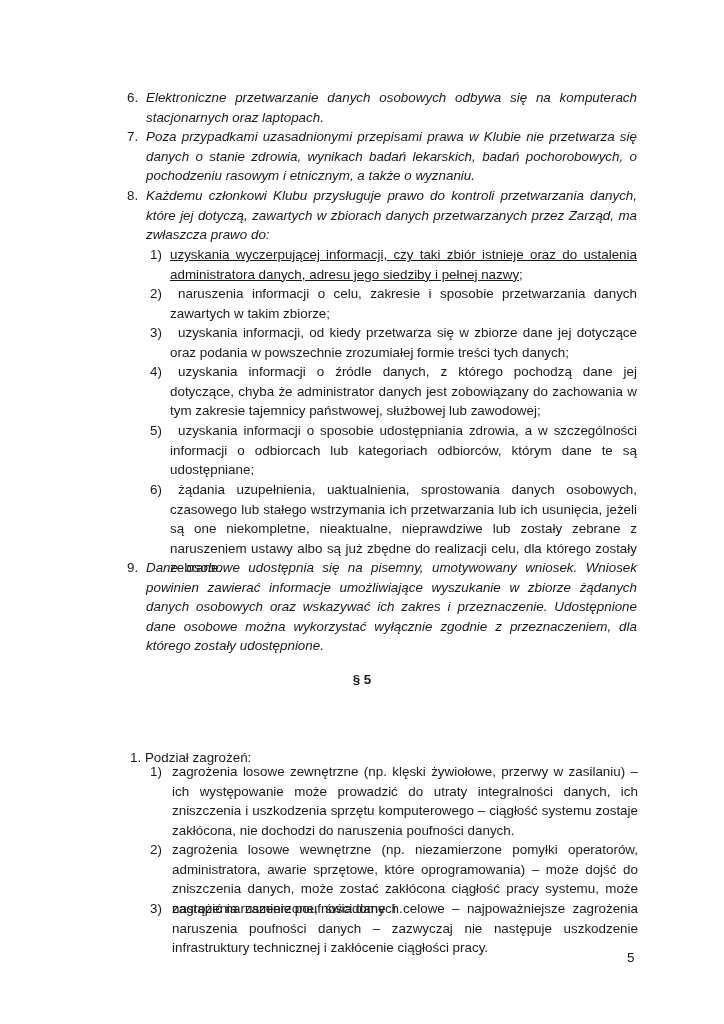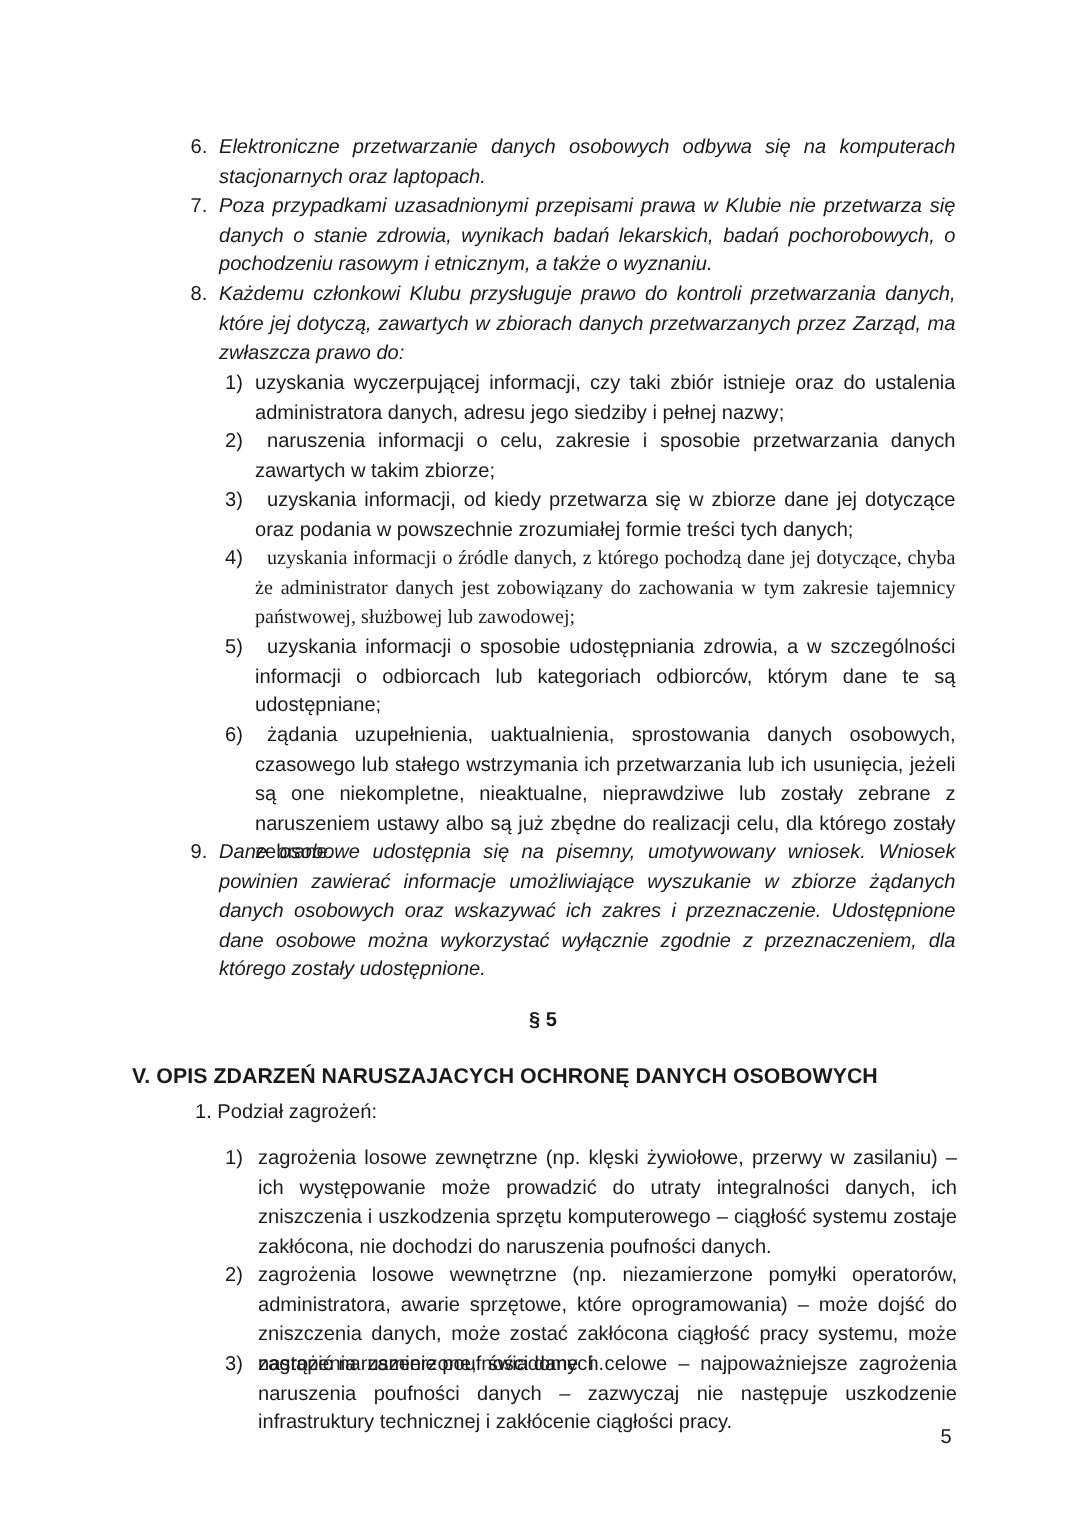--- a/index.html
+++ b/index.html
@@ -38,53 +38,52 @@
     <span class="body">Poza przypadkami uzasadnionymi przepisami prawa w Klubie nie przetwarza się danych o stanie zdrowia, wynikach badań lekarskich, badań pochorobowych, o pochodzeniu rasowym i etnicznym, a także o wyznaniu.</span>
   </div>
 
   <div class="item lvl1" style="top:186px;">
     <span class="num">8.</span>
     <span class="body">Każdemu członkowi Klubu przysługuje prawo do kontroli przetwarzania danych, które jej dotyczą, zawartych w zbiorach danych przetwarzanych przez Zarząd, ma zwłaszcza prawo do:</span>
   </div>
 
   <div class="item lvl2" style="top:245px;">
     <span class="num">1)</span>
-    <span class="body" style="padding-left:20px;text-indent:0;">uzyskania wyczerpującej informacji, czy taki zbiór istnieje oraz do ustalenia administratora danych, adresu jego siedziby i pełnej nazwy;</span>
+    <span class="body" style="padding-left:20px;text-indent:0;text-decoration:underline;">uzyskania wyczerpującej informacji, czy taki zbiór istnieje oraz do ustalenia administratora danych, adresu jego siedziby i pełnej nazwy;</span>
   </div>
   <div class="item lvl2" style="top:284px;">
     <span class="num">2)</span>
     <span class="body" style="padding-left:20px;">naruszenia informacji o celu, zakresie i sposobie przetwarzania danych zawartych w takim zbiorze;</span>
   </div>
   <div class="item lvl2" style="top:323px;">
     <span class="num">3)</span>
     <span class="body" style="padding-left:20px;">uzyskania informacji, od kiedy przetwarza się w zbiorze dane jej dotyczące oraz podania w powszechnie zrozumiałej formie treści tych danych;</span>
   </div>
   <div class="item lvl2" style="top:362px;">
     <span class="num">4)</span>
-    <span class="body" style="padding-left:20px;font-family:Liberation Serif, serif;">uzyskania informacji o źródle danych, z którego pochodzą dane jej dotyczące, chyba że administrator danych jest zobowiązany do zachowania w tym zakresie tajemnicy państwowej, służbowej lub zawodowej;</span>
+    <span class="body" style="padding-left:20px;">uzyskania informacji o źródle danych, z którego pochodzą dane jej dotyczące, chyba że administrator danych jest zobowiązany do zachowania w tym zakresie tajemnicy państwowej, służbowej lub zawodowej;</span>
   </div>
   <div class="item lvl2" style="top:421px;">
     <span class="num">5)</span>
     <span class="body" style="padding-left:20px;">uzyskania informacji o sposobie udostępniania zdrowia, a w szczególności informacji o odbiorcach lub kategoriach odbiorców, którym dane te są udostępniane;</span>
   </div>
   <div class="item lvl2" style="top:480px;">
     <span class="num">6)</span>
     <span class="body" style="padding-left:20px;">żądania uzupełnienia, uaktualnienia, sprostowania danych osobowych, czasowego lub stałego wstrzymania ich przetwarzania lub ich usunięcia, jeżeli są one niekompletne, nieaktualne, nieprawdziwe lub zostały zebrane z naruszeniem ustawy albo są już zbędne do realizacji celu, dla którego zostały zebrane.</span>
   </div>
 
   <div class="item lvl1" style="top:558px;">
     <span class="num">9.</span>
     <span class="body">Dane osobowe udostępnia się na pisemny, umotywowany wniosek. Wniosek powinien zawierać informacje umożliwiające wyszukanie w zbiorze żądanych danych osobowych oraz wskazywać ich zakres i przeznaczenie. Udostępnione dane osobowe można wykorzystać wyłącznie zgodnie z przeznaczeniem, dla którego zostały udostępnione.</span>
   </div>
 
   <div class="para" style="top:672px;">§ 5</div>
 
-  <div class="heading" style="top:710px;">V. OPIS ZDARZEŃ NARUSZAJACYCH OCHRONĘ DANYCH OSOBOWYCH</div>
 
-  <div class="subhead" style="top:733px;">1. Podział zagrożeń:</div>
+  <div class="subhead" style="top:750px;">1. Podział zagrożeń:</div>
 
   <div class="item lvl3" style="top:762px;">
     <span class="num">1)</span>
     <span class="body">zagrożenia losowe zewnętrzne (np. klęski żywiołowe, przerwy w zasilaniu) – ich występowanie może prowadzić do utraty integralności danych, ich zniszczenia i uszkodzenia sprzętu komputerowego – ciągłość systemu zostaje zakłócona, nie dochodzi do naruszenia poufności danych.</span>
   </div>
   <div class="item lvl3" style="top:840px;">
     <span class="num">2)</span>
     <span class="body">zagrożenia losowe wewnętrzne (np. niezamierzone pomyłki operatorów, administratora, awarie sprzętowe, które oprogramowania) – może dojść do zniszczenia danych, może zostać zakłócona ciągłość pracy systemu, może nastąpić naruszenie poufności danych.</span>
   </div>
   <div class="item lvl3" style="top:899px;">

